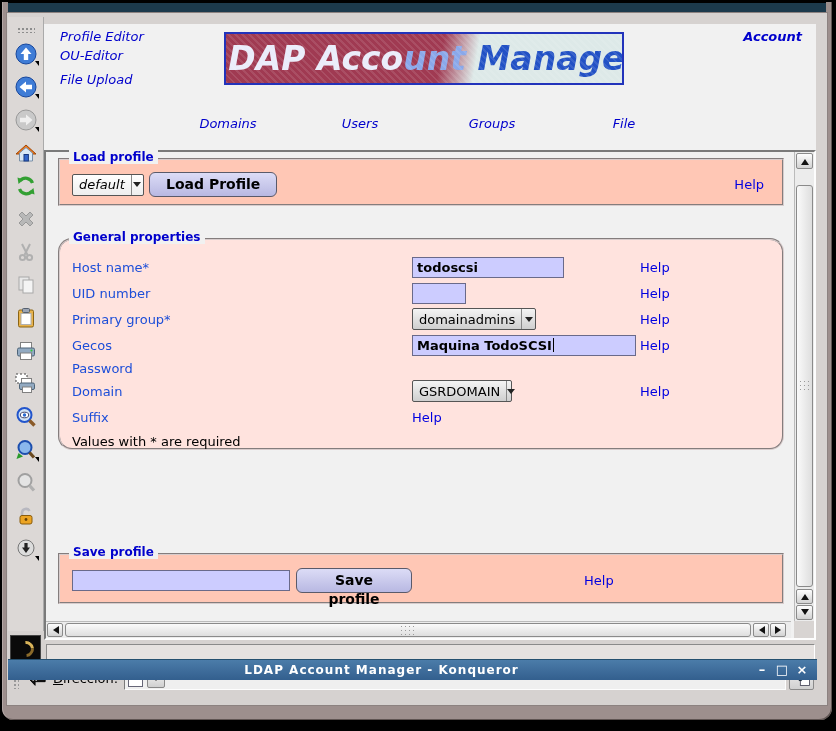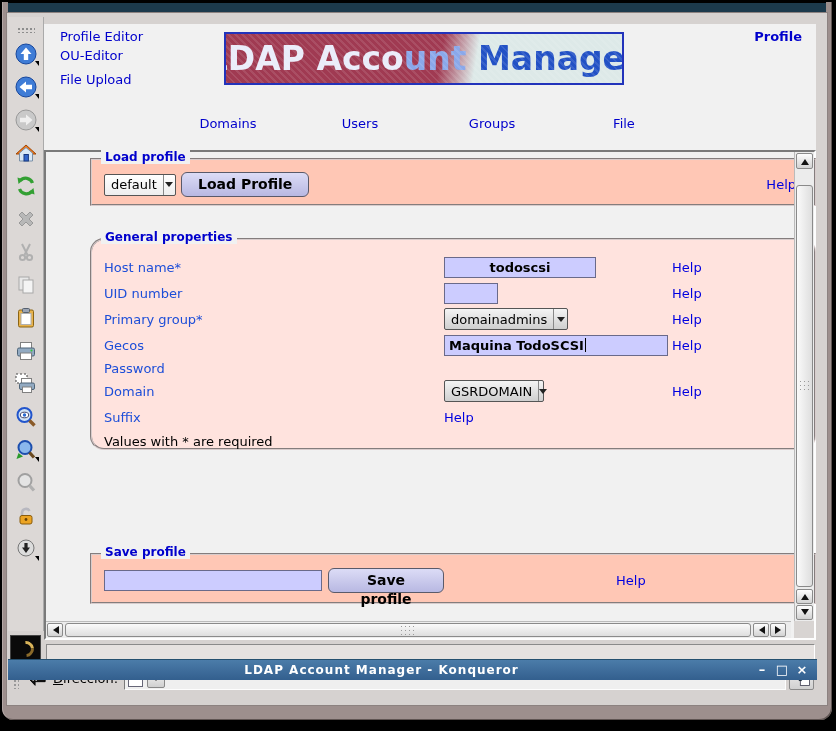--- a/index.html
+++ b/index.html
@@ -24,41 +24,41 @@
     background:transparent;border:none;padding:0;margin:2px 0;}
   .tbtn svg{width:24px;height:24px;}
   .dd{position:absolute;right:1px;bottom:2px;width:0;height:0;
     border-left:4px solid transparent;border-top:5px solid #000;}
   .throbber{position:absolute;left:3px;top:622px;width:31px;height:28px;background:#0a0a0a;border:1px solid #444;}
   .throbber i{position:absolute;left:7px;top:5px;width:16px;height:16px;border-radius:50%;
     border:3px solid transparent;border-top-color:#d9b45a;border-right-color:#8a6a2a;transform:rotate(40deg);display:block;}
 
   
   .webview{position:absolute;left:37px;top:11px;width:772px;height:616px;background:#f1f1f1;}
-  .topframe{position:absolute;left:0;top:0;width:772px;height:126px;background:#f1f1f1;}
+  .topframe{position:absolute;left:0;top:0;width:772px;height:126px;background:#f1f1f1;font-style:italic;}
   a.plain{color:#0000cc;text-decoration:none;font-size:13px;}
   .toplinks a{position:absolute;left:16px;}
   .logout{position:absolute;right:14px;top:5px;font-weight:bold;font-size:13px;}
 
   .banner{position:absolute;left:180px;top:8px;width:400px;height:53px;border:2px solid #2233bb;
     background:linear-gradient(100deg,#a03a52 0%,#a03a52 54%,#dde9e8 63%,#dde9e8 100%);
     display:flex;align-items:center;justify-content:center;overflow:hidden;}
   .banner:after{content:"";position:absolute;inset:0;
     background:repeating-linear-gradient(45deg,rgba(255,255,255,.10) 0 2px,transparent 2px 5px);}
   .banner b{font-size:33px;font-weight:bold;letter-spacing:0;white-space:pre;}
   .bt1{color:#eaecfa;} .bt2{color:#8aa8ea;} .bt3{color:#2251c5;}
 
   .nav{position:absolute;left:118px;top:92px;width:528px;display:flex;}
   .nav a{flex:1;text-align:center;font-size:13px;}
 
   .mainframe{position:absolute;left:0;top:126px;width:772px;height:490px;background:#f1f1f1;
     border:2px solid;border-color:#7a7a7a #fdfdfd #fdfdfd #7a7a7a;}
 
   
-  .fs{position:absolute;border:2px groove #d8cccc;margin-left:32px;}
+  .fs{position:absolute;border:2px groove #d8cccc;}
   .fs .legend{position:absolute;top:-10px;left:9px;background:#f1f1f1;padding:0 4px;
     color:#0000cc;font-weight:bold;font-size:12px;line-height:14px;}
   .fs.salmon{background:#ffc7b5;} .fs.pink{background:#ffe3de;}
 
   .kbtn{background:linear-gradient(#dcdcf6,#b8b8e2);border:1px solid #5a5a6a;border-radius:6px;
     font-size:14px;font-weight:bold;color:#000;padding:2px 16px;height:25px;line-height:19px;}
   .kinput{background:#ccccff;border:1px solid #6a6a8a;height:21px;font-size:13px;
     padding:1px 4px;display:flex;align-items:center;overflow:hidden;white-space:nowrap;}
   .kinput.bold{font-weight:bold;}
   .caret{display:inline-block;width:1px;height:14px;background:#000;margin-left:1px;}
@@ -252,50 +252,50 @@
         <div class="toplinks">
           <a class="plain" style="top:5px" href="#">Profile Editor</a>
           <a class="plain" style="top:24px" href="#">OU-Editor</a>
           <a class="plain" style="top:48px" href="#">File Upload</a>
         </div>
 
         <div class="banner">
           <b><span class="bt1">LDAP Acco</span><span class="bt2">unt</span><span class="bt3"> Manager</span></b>
         </div>
 
-        <a class="plain logout" href="#">Profile</a>
+        <a class="plain logout" href="#">Account</a>
 
         <div class="nav">
           <a class="plain" href="#">Domains</a>
           <a class="plain" href="#">Users</a>
           <a class="plain" href="#">Groups</a>
           <a class="plain" href="#">File</a>
         </div>
       </div>
 
       <div class="mainframe">
 
         <div class="fs salmon" style="left:12px;top:6px;width:726px;height:48px;">
           <span class="legend">Load profile</span>
           <div class="fsrow" style="padding:12px 10px 0 12px;">
-            <div class="ksel" style="width:72px;background:linear-gradient(#fff,#eee);">
+            <div class="ksel" style="width:72px;background:linear-gradient(#fff,#eee);font-style:italic;">
               <span class="txt">default</span>
                   <span class="arr"></span>
             </div>
             <button class="kbtn" style="margin-left:5px;">Load Profile</button>
             <a class="help" style="margin-left:auto;margin-right:8px;" href="#">Help</a>
           </div>
         </div>
 
         <div class="fs pink" style="left:12px;top:86px;width:726px;height:212px;border-radius:14px;">
           <span class="legend">General properties</span>
           <div class="grid">
             <div class="lbl">Host name*</div>
             <div>
-                  <div class="kinput bold" style="width:152px;justify-content:center;">
+                  <div class="kinput bold" style="width:152px;">
                     <span>todoscsi</span>
                   </div>
                 </div>
             <div>
                   <a class="help" href="#">Help</a>
                 </div>
 
             <div class="lbl">UID number</div>
             <div>
                   <div class="kinput" style="width:54px;">

